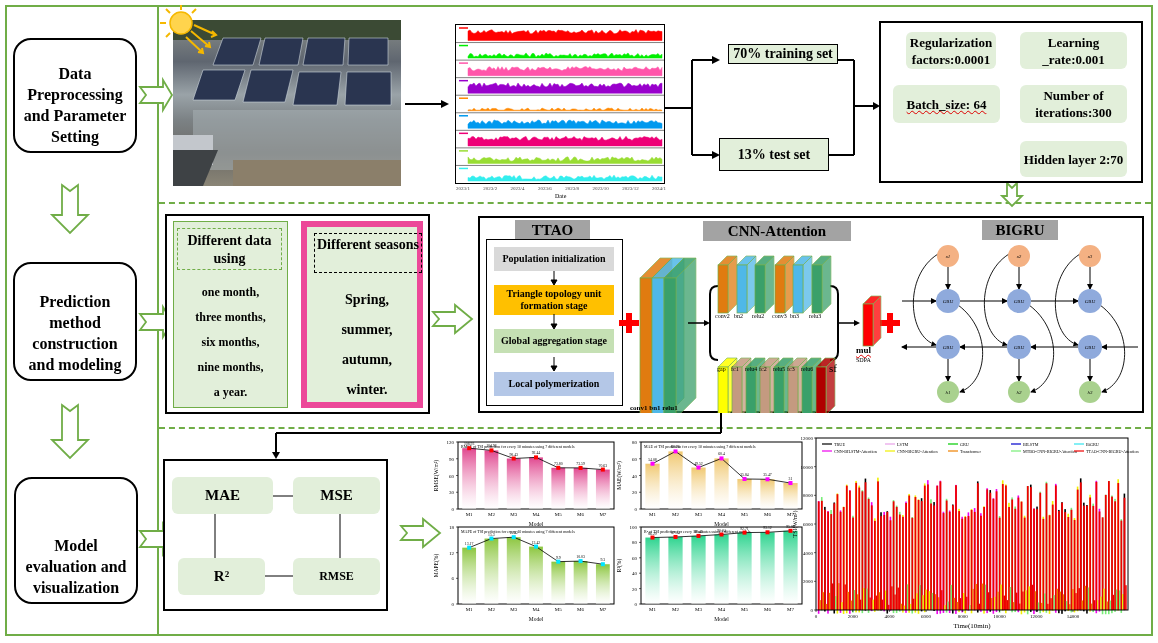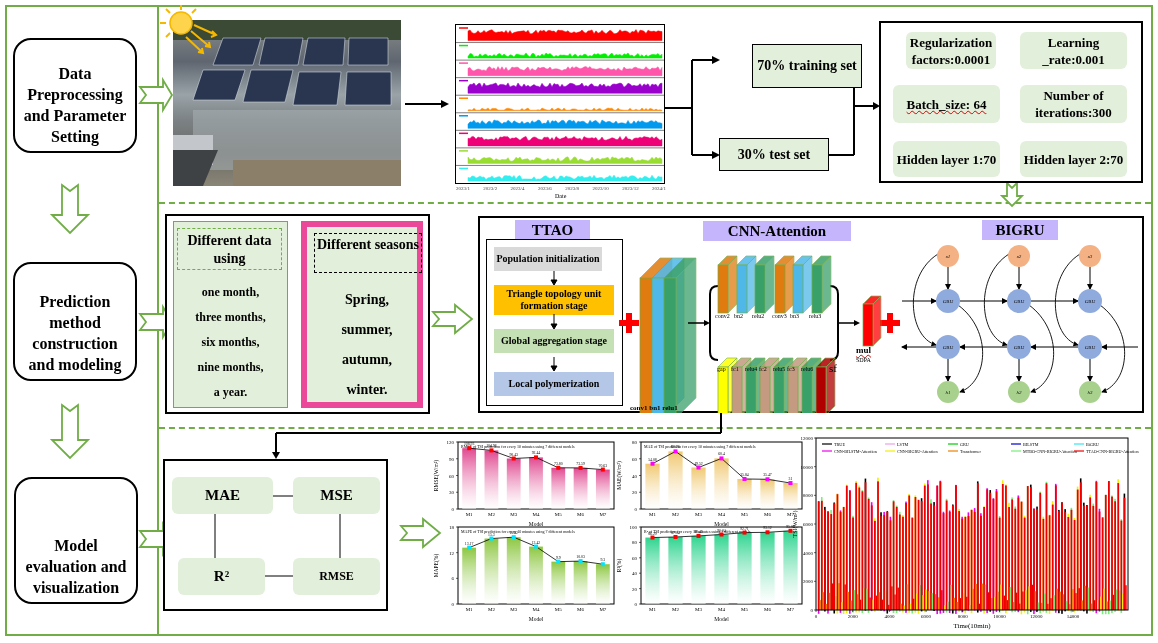--- a/index.html
+++ b/index.html
@@ -5,21 +5,21 @@
 *{box-sizing:border-box;margin:0;padding:0}
 html,body{width:1158px;height:643px;background:#fff;overflow:hidden;font-family:"Liberation Serif",serif;}
 #root{position:relative;width:1158px;height:643px;}
 .abs{position:absolute;}
 .gline{position:absolute;background:#70ad47;}
 .gdash{position:absolute;border-top:2px dashed #70ad47;height:0;}
 .stage{position:absolute;border:2px solid #000;border-radius:18px;background:#fff;display:flex;align-items:flex-end;justify-content:center;text-align:center;font-weight:bold;font-size:16px;line-height:21px;padding:4px;}
 .blk{position:absolute;border:2px solid #000;background:#fff;}
 .greenbox{position:absolute;background:#e2efda;border-radius:6px;display:flex;align-items:center;justify-content:center;text-align:center;font-weight:bold;font-size:13px;line-height:17px;color:#000;}
 .pbox{position:absolute;background:#e2efda;border:1px solid #000;display:flex;align-items:center;justify-content:center;font-weight:bold;font-size:14px;}
-.title-tag{position:absolute;background:#c4b5fd;font-weight:bold;font-size:15px;text-align:center;line-height:20px;}
+.title-tag{position:absolute;background:#a3a3a3;font-weight:bold;font-size:15px;text-align:center;line-height:20px;}
 .tstep{position:absolute;left:16px;width:146px;display:flex;align-items:center;justify-content:center;text-align:center;font-size:10px;font-weight:bold;line-height:12px;}
 .lbl{position:absolute;font-size:7px;font-family:"Liberation Serif",serif;color:#000;white-space:nowrap;}
 svg text{font-family:"Liberation Serif",serif;}
 </style>
 </head>
 <body>
 
 <div id="root">
 
   <div class="gline" style="left:5px;top:5px;width:1148px;height:2px"></div>
@@ -163,42 +163,39 @@
       <span>2023/2</span>
       <span>2023/4</span>
       <span>2023/6</span>
       <span>2023/8</span>
       <span>2023/10</span>
       <span>2023/12</span>
       <span>2024/1</span>
     </div>
   <div class="lbl" style="left:555px;top:193px;font-size:6px">Date</div>
 
-  <div class="pbox" style="left:752px;top:44px;width:110px;height:44px">
+  <div class="pbox" style="left:728px;top:44px;width:110px;height:20px">
       <span>70% training set</span>
     </div>
   <div class="pbox" style="left:719px;top:138px;width:110px;height:33px">
-      <span>30% test set</span>
+      <span>13% test set</span>
     </div>
 
   <div class="blk" style="left:879px;top:21px;width:264px;height:162px"></div>
   <div class="greenbox" style="left:906px;top:32px;width:90px;height:37px">
       <span>Regularization factors:0.0001</span>
     </div>
   <div class="greenbox" style="left:1020px;top:32px;width:107px;height:37px">
       <span>Learning _rate:0.001</span>
     </div>
   <div class="greenbox" style="left:893px;top:85px;width:107px;height:38px">
       <span style="text-decoration:underline wavy #d00 1px">Batch_size: 64</span>
     </div>
   <div class="greenbox" style="left:1020px;top:85px;width:107px;height:38px">
       <span>Number of iterations:300</span>
-    </div>
-  <div class="greenbox" style="left:893px;top:141px;width:107px;height:36px">
-      <span>Hidden layer 1:70</span>
     </div>
   <div class="greenbox" style="left:1020px;top:141px;width:107px;height:36px">
       <span>Hidden layer 2:70</span>
     </div>
 
   <div class="blk" style="left:165px;top:214px;width:265px;height:200px"></div>
   <div class="abs" style="left:173px;top:221px;width:115px;height:187px;background:#e2efda;border:1px solid #70ad47">
     <div class="abs" style="left:3px;top:6px;width:105px;height:42px;border:1px dashed #70ad47;text-align:center;font-weight:bold;font-size:14px;line-height:18px;padding-top:3px">Different data using</div>
     <div id="volList" class="abs" style="left:0;top:58px;width:113px;text-align:center;font-weight:bold;font-size:12px;line-height:25px">
         <div>one month,</div>
@@ -215,21 +212,21 @@
         <div>summer,</div>
         <div>autumn,</div>
         <div>winter.</div>
       </div>
   </div>
 
   <div class="blk" style="left:478px;top:216px;width:666px;height:197px"></div>
   <div class="title-tag" style="left:515px;top:220px;width:75px">TTAO</div>
   <div class="abs" style="left:486px;top:239px;width:137px;height:167px;border:1px solid #000"></div>
   <div id="ttaoSteps">
-      <div class="tstep" style="left: 494px; top: 247px; width: 108px; height: 24px; background: rgb(217, 217, 217);">Population initialization</div>
+      <div class="tstep" style="left: 494px; top: 247px; width: 120px; height: 24px; background: rgb(217, 217, 217);">Population initialization</div>
       <div class="tstep" style="left: 494px; top: 285px; width: 120px; height: 30px; background: rgb(255, 192, 0);">Triangle topology unit formation stage</div>
       <div class="tstep" style="left: 494px; top: 329px; width: 120px; height: 24px; background: rgb(197, 224, 180);">Global aggregation stage</div>
       <div class="tstep" style="left: 494px; top: 372px; width: 120px; height: 24px; background: rgb(180, 199, 231);">Local polymerization</div>
     </div>
   <svg class="abs" style="left:486px;top:239px" width="137" height="167">
     <g stroke="#000" stroke-width="1" fill="#000">
       <line x1="68" y1="32" x2="68" y2="42"></line>
         <path d="M65,41 L68,46 L71,41 Z"></path>
       <line x1="68" y1="75" x2="68" y2="86"></line>
         <path d="M65,85 L68,90 L71,85 Z"></path>

